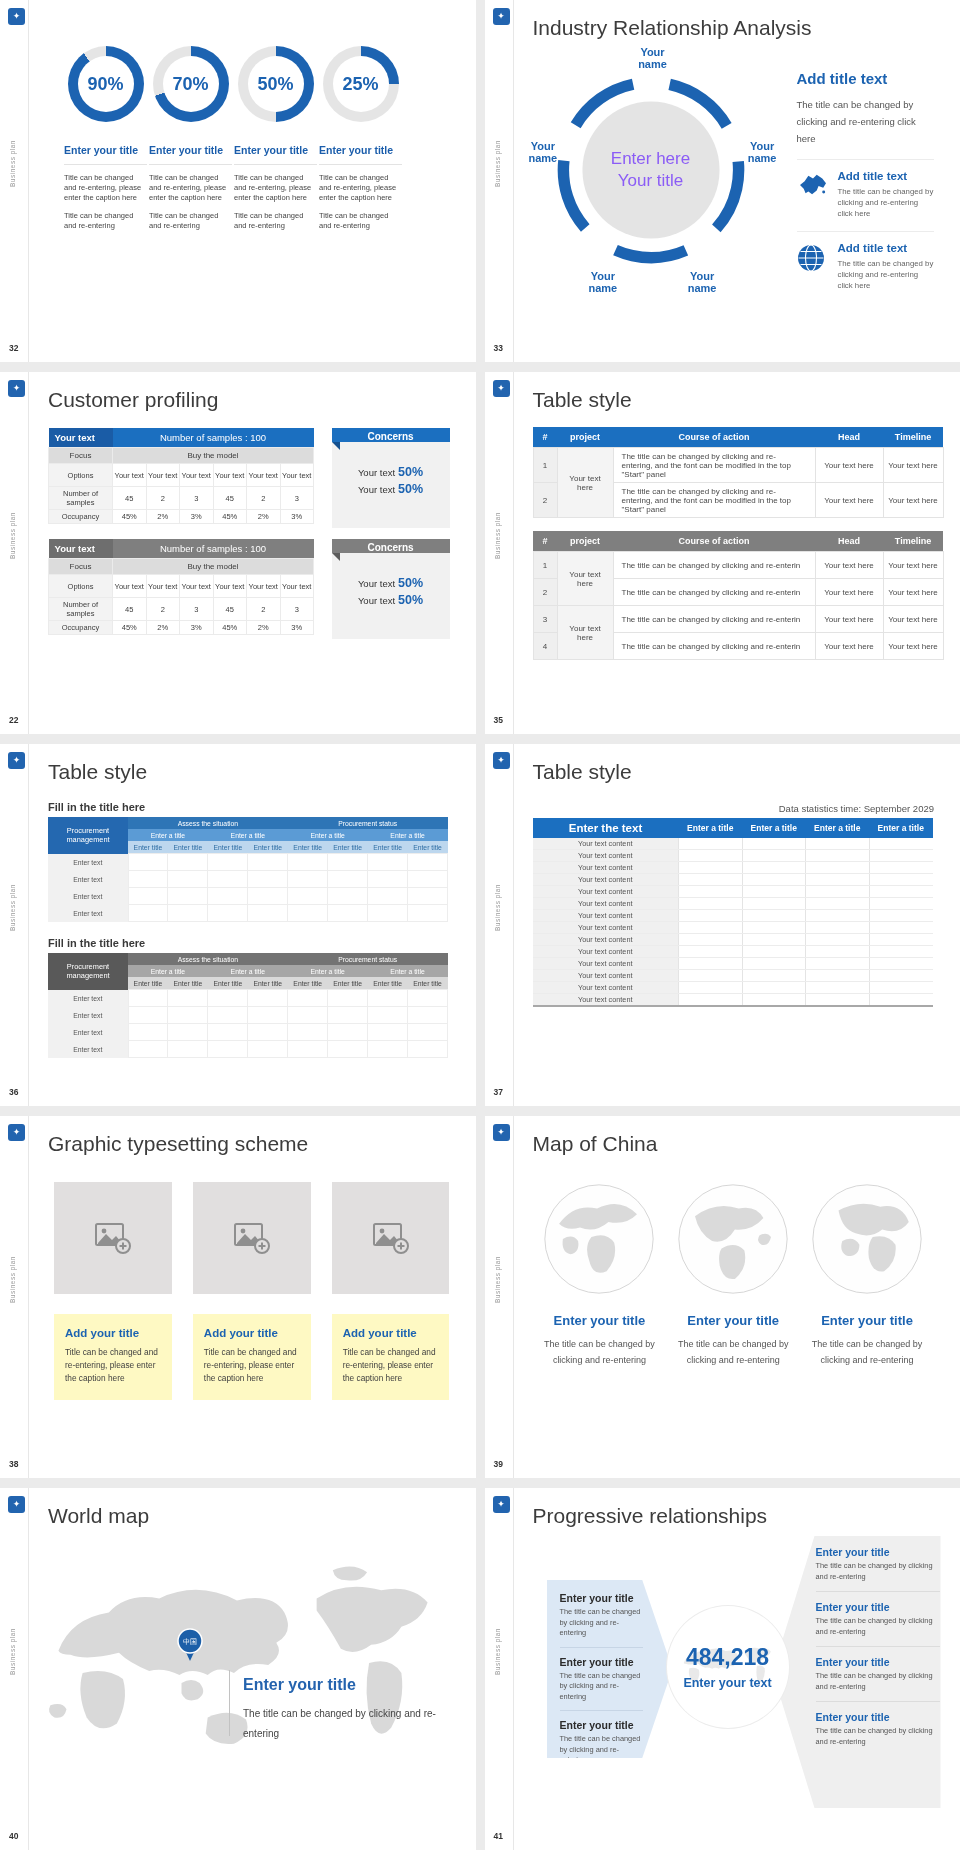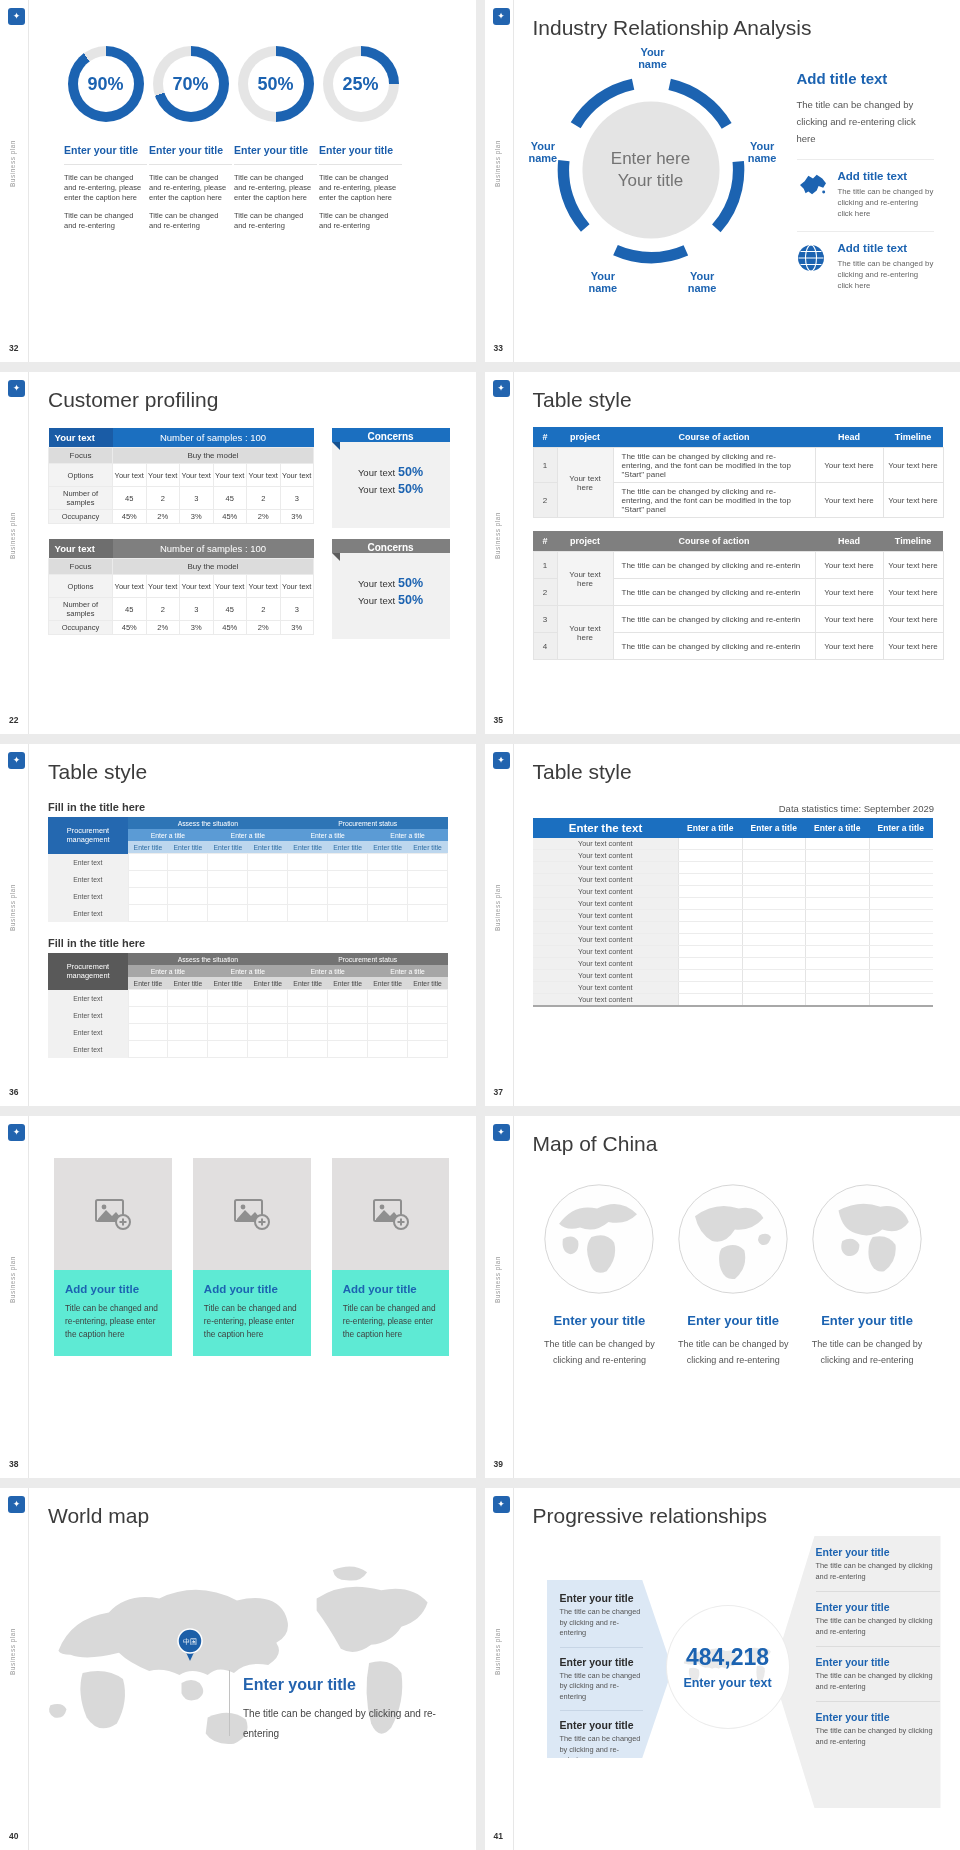--- a/index.html
+++ b/index.html
@@ -23,21 +23,21 @@
 .donut{width:76px;height:76px;border-radius:50%;margin:0 auto;position:relative;background:#e5e5e5;}
 .donut::after{content:"";position:absolute;inset:10px;background:#fff;border-radius:50%;}
 .dpct{position:absolute;inset:0;display:flex;align-items:center;justify-content:center;font-size:18px;font-weight:bold;color:var(--blue);z-index:1;}
 .dtitle{margin-top:22px;font-size:10.5px;font-weight:bold;color:#1a5dab;padding-bottom:8px;border-bottom:1px solid #e3e3e3;}
 .dcap{font-size:7.5px;line-height:10px;color:#464646;margin:8px 0 0;}
 
 
 .s33wrap{display:flex;}
 .ringbox{position:relative;width:240px;height:252px;margin:6px 0 0 0;flex:none;}
 .ringsvg,.ring-center{position:absolute;left:18px;top:24px;width:200px;height:200px;}
-.ring-center{display:flex;flex-direction:column;align-items:center;justify-content:center;font-size:17px;color:#737373;line-height:22px;}
+.ring-center{display:flex;flex-direction:column;align-items:center;justify-content:center;font-size:17px;color:#8b5cf6;line-height:22px;}
 .nlab{position:absolute;font-size:11px;font-weight:bold;color:var(--blue);text-align:center;line-height:12px;}
 .n-top{left:50%;top:0;transform:translateX(-50%);}
 .n-left{left:-4px;top:94px;}
 .n-right{right:-4px;top:94px;}
 .n-bl{left:56px;top:224px;}
 .n-br{right:56px;top:224px;}
 .s33right{margin:30px 0 0 24px;width:162px;}
 .s33right h3{margin:0;font-size:15px;font-weight:bold;color:var(--blue);}
 .s33right .lead{font-size:9.5px;line-height:17px;color:#555;margin:9px 0 0;}
 .s33div{height:1px;background:#ececec;margin:12px 0 10px;}
@@ -113,21 +113,21 @@
 .dt th{background:var(--hblue);color:#fff;padding:4px 2px;font-size:8.5px;font-weight:bold;}
 .dt th.first{width:142px;font-size:11.5px;}
 .dt td{height:9px;border-bottom:1px solid #ececec;}
 .dt td.rl{background:#f0f0f0;font-size:7.3px;color:#555;text-align:center;}
 .dt td.e{border-left:1px solid #e4e4e4;}
 
 
 .cards{display:flex;gap:21px;margin:26px 0 0 6px;}
 .card{width:121px;}
 .card .ph{height:112px;background:#e1dfdf;display:flex;align-items:center;justify-content:center;}
-.card .cb{background:#5eead4;padding:13px 11px 15px;}
+.card .cb{background:#fef9c3;padding:13px 11px 15px;margin-top:20px;}
 .card h4{margin:0;font-size:11.5px;font-weight:bold;color:var(--blue);}
 .card p{margin:7px 0 0;font-size:8.3px;line-height:13px;color:#3f3f3f;}
 
 
 .globes{display:flex;margin-top:26px;}
 .gcol{width:33.33%;text-align:center;}
 .gcol h4{margin:13px 0 0;font-size:13px;font-weight:bold;color:var(--blue);}
 .gcol p{margin:8px 0 0;font-size:9px;line-height:16px;color:#555;}
 
 
@@ -720,20 +720,21 @@
     </div>
   </div>
 
   <div class="slide">
     <div class="badge">✦</div>
     <div class="rail">
       <span class="rail-text">Business plan</span>
     </div>
     <span class="pgnum">38</span>
     <div class="content">
+      <h2 class="s-title">Graphic typesetting scheme</h2>
       <div class="cards">
         <div class="card">
           <div class="ph">
             <svg viewBox="0 0 40 34" width="40" height="34">
                 <rect x="3" y="3" width="27" height="21" rx="1.5" fill="none" stroke="#8f8f8f" stroke-width="2"></rect>
                 <circle cx="11" cy="10" r="2.4" fill="#8f8f8f"></circle>
                 <path d="M5,22 L13,13 L19,19 L23,15 L28,21 L28,23 L5,23 Z" fill="#8f8f8f"></path>
                 <circle cx="30" cy="25" r="7" fill="#e1dfdf" stroke="#8f8f8f" stroke-width="2"></circle>
                 <path d="M30,21.5 v7 M26.5,25 h7" stroke="#8f8f8f" stroke-width="2"></path>
               </svg>

